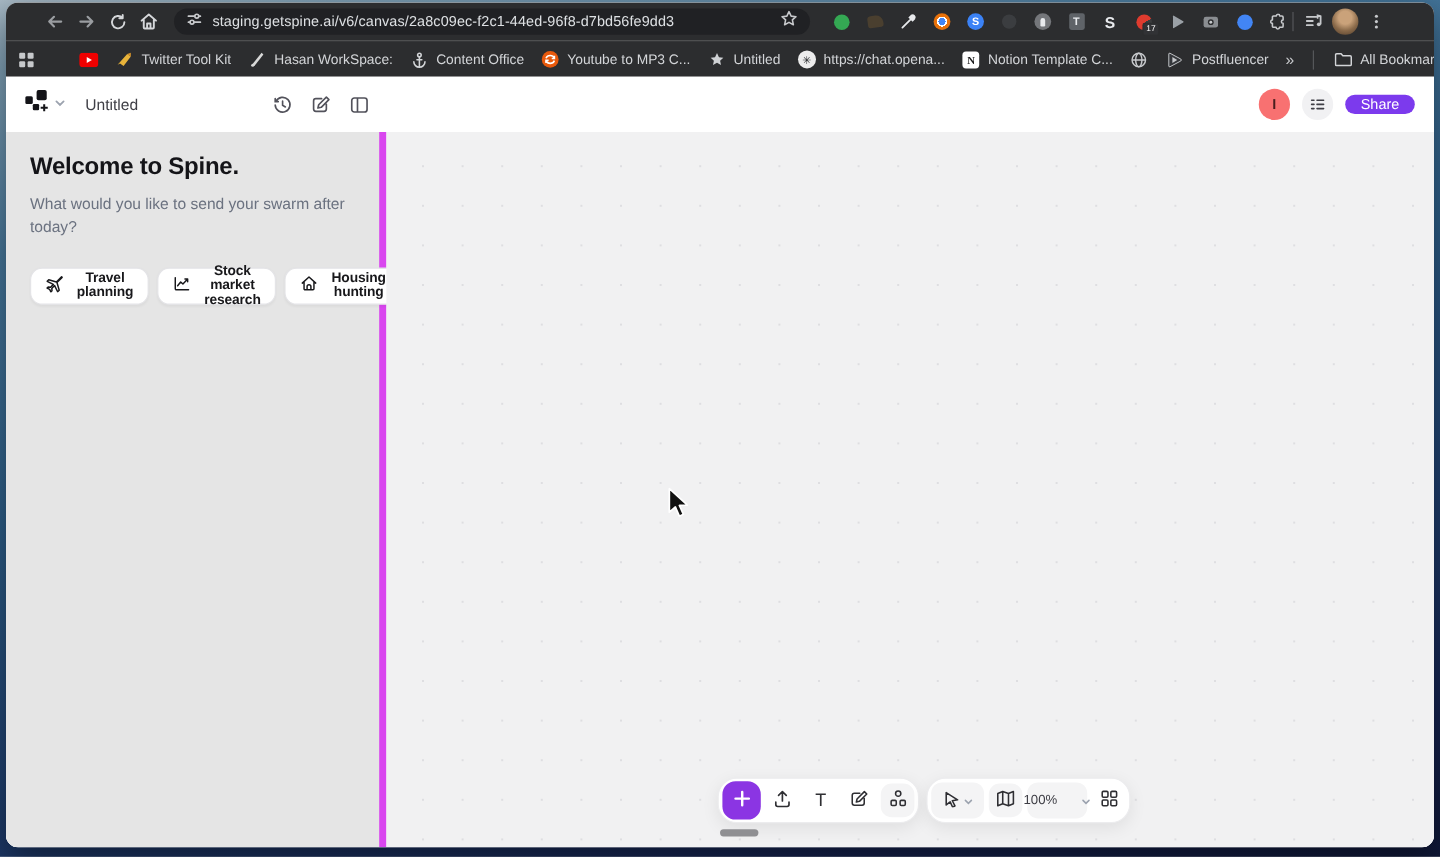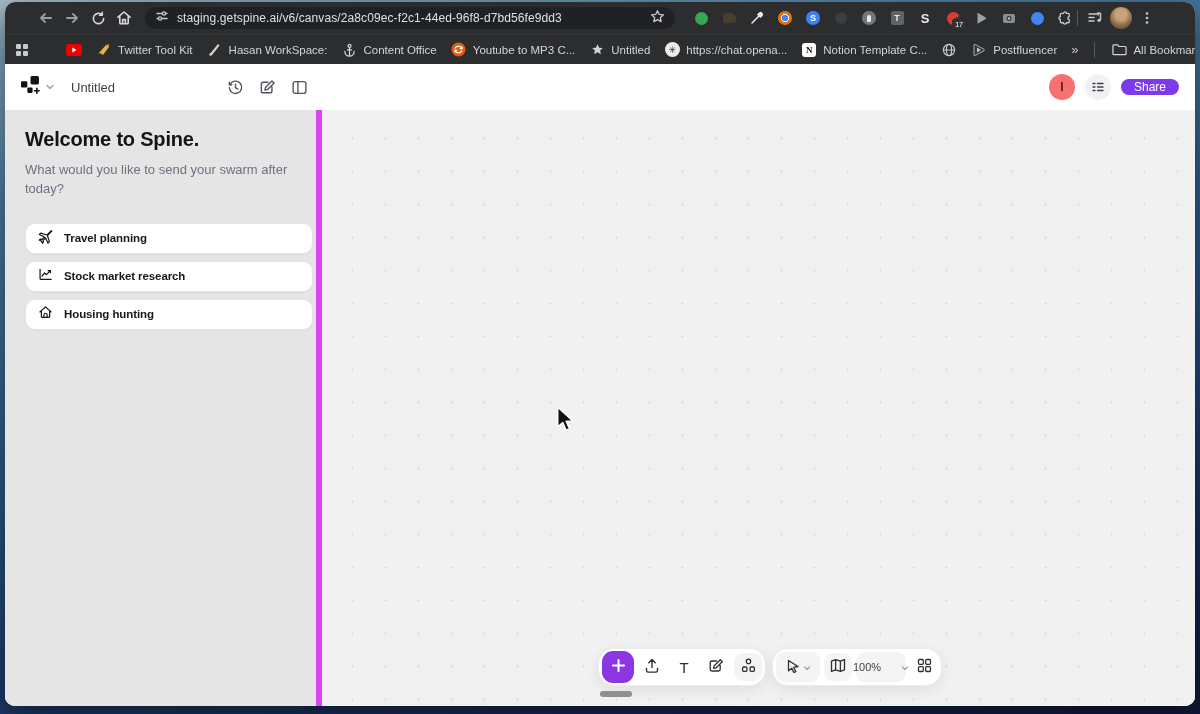--- a/index.html
+++ b/index.html
@@ -58,21 +58,21 @@
   .tasks-btn { width:26px; height:26px; border-radius:50%; background:#f1f1f3; display:flex; align-items:center; justify-content:center; }
   .share-btn {
     height:16px; padding:0 13px; border:none; border-radius:13px; background:#7c3aed; color:#fff;
     font-size:12px; font-family:"Liberation Sans",sans-serif; cursor:pointer;
   }
   .app-body { flex:1; display:flex; min-height:0; }
   
   .sidebar { width:317px; background:#e5e5e5; border-right:6px solid #d946ef; position:relative; padding:18px 20px 0 20px; flex:0 0 auto; }
   .welcome-title { font-size:20px; font-weight:bold; color:#141418; letter-spacing:-.2px; }
   .welcome-sub { font-size:13px; color:#6b7280; margin-top:10px; width:282px; line-height:1.45; }
-  .suggestions { margin-top:24px; display:flex; flex-direction:column; gap:7px; }
+  .suggestions { margin-top:24px; display:flex; flex-direction:row; gap:7px; }
   .suggest-btn {
     height:31px; width:288px; background:#fff; border:1px solid #e4e4e7; border-radius:10px;
     display:flex; align-items:center; gap:11px; padding:0 12px; cursor:pointer;
     box-shadow:0 1px 2px rgba(0,0,0,.04); font-family:"Liberation Sans",sans-serif;
   }
   .suggest-label { font-size:11.5px; font-weight:bold; color:#18181b; letter-spacing:-.1px; }
   .chat-box {
     position:absolute; left:7px; bottom:4px; width:304px; height:122px; background:#fff;
     border:1px solid #ececef; border-radius:14px; box-shadow:0 2px 8px rgba(0,0,0,.04);
   }

